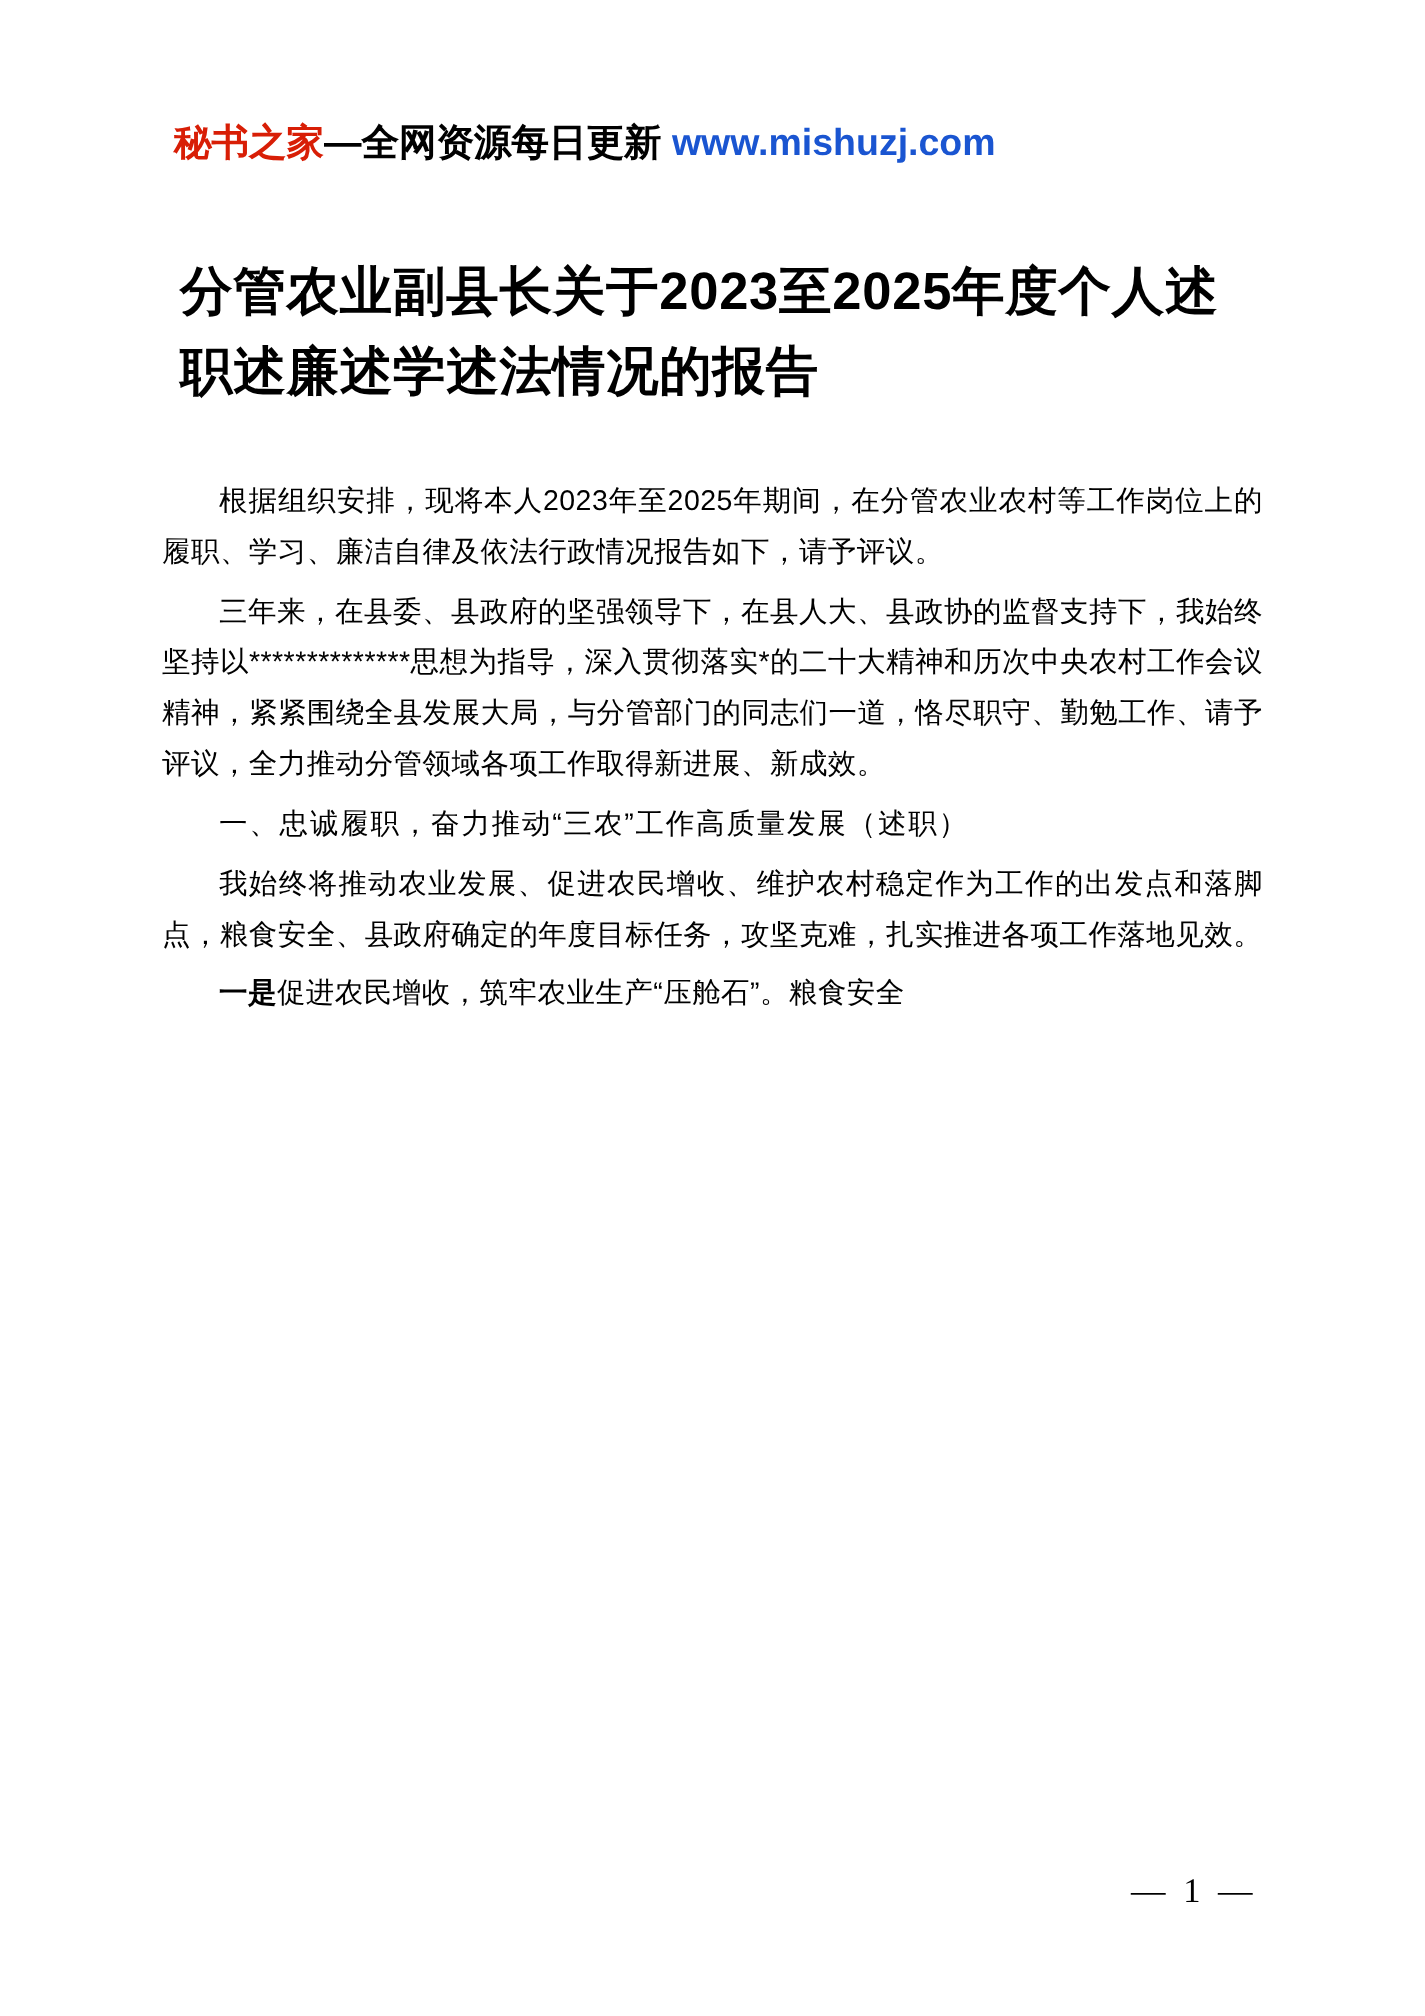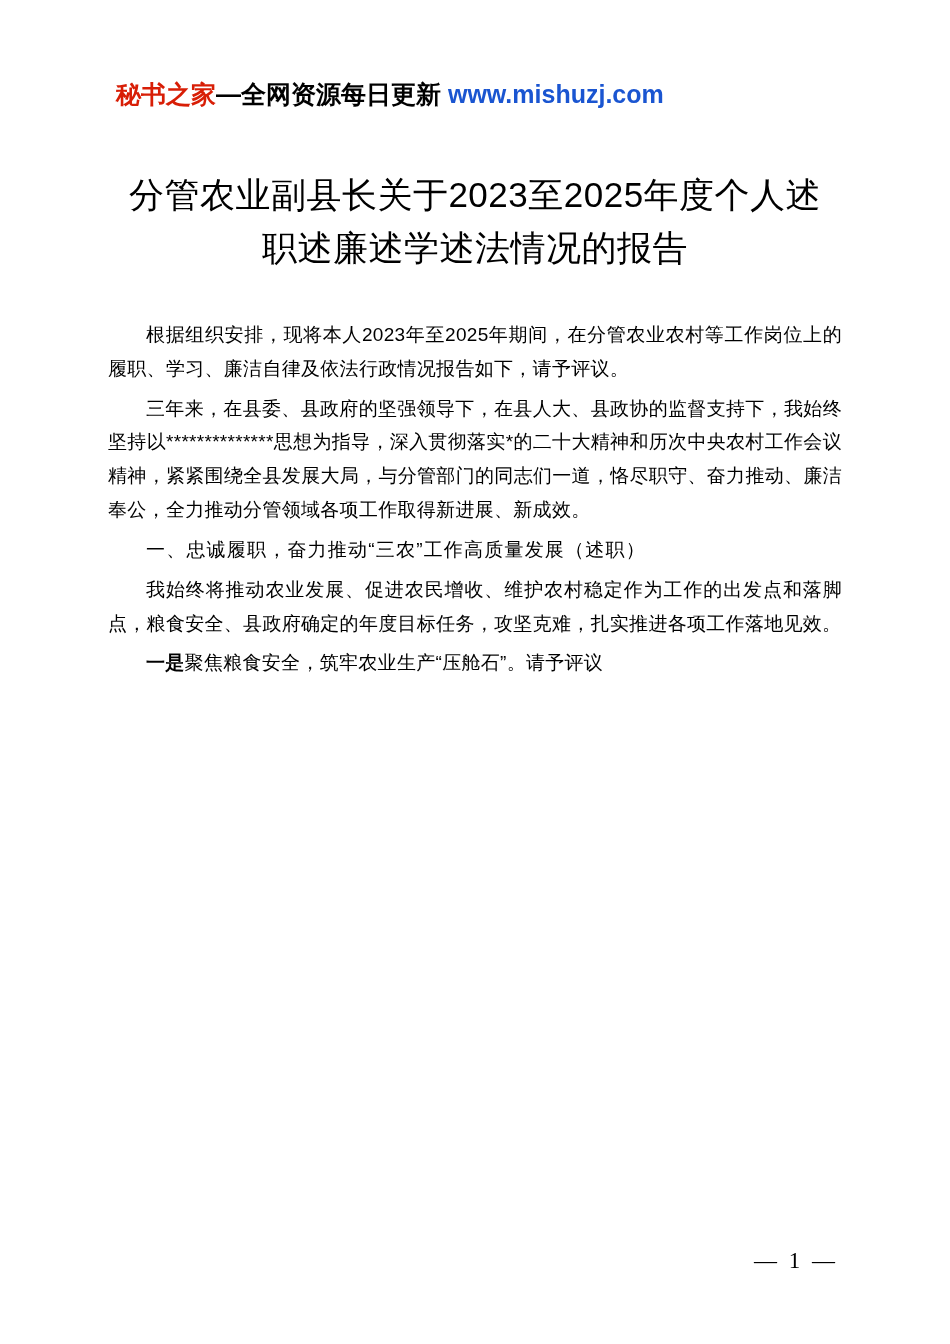--- a/index.html
+++ b/index.html
@@ -40,23 +40,22 @@
   .site-header .tagline {
     color: #000000;
   }
   .site-header .site-url {
     color: #1a55d1;
   }
 
   
   .doc-title {
     font-size: 35px;
-    font-weight: normal;
+    font-weight: bold;
     line-height: 1.5;
-    text-align: center;
     margin: 0 12px 44px 12px;
     font-family: "Liberation Sans", sans-serif;
     letter-spacing: 0.5px;
   }
 
   
   .body-text {
     margin-top: 6px;
   }
   .para {
@@ -93,20 +92,20 @@
 <div class="page">
 
   <div class="site-header">
     <span class="brand">秘书之家</span><span class="tagline">—全网资源每日更新 </span><span class="site-url">www.mishuzj.com</span>
   </div>
 
   <h1 class="doc-title">分管农业副县长关于2023至2025年度个人述职述廉述学述法情况的报告</h1>
 
   <div class="body-text">
     <p class="para">根据组织安排，现将本人2023年至2025年期间，在分管农业农村等工作岗位上的履职、学习、廉洁自律及依法行政情况报告如下，请予评议。</p>
-    <p class="para">三年来，在县委、县政府的坚强领导下，在县人大、县政协的监督支持下，我始终坚持以**************思想为指导，深入贯彻落实*的二十大精神和历次中央农村工作会议精神，紧紧围绕全县发展大局，与分管部门的同志们一道，恪尽职守、奋力推动、廉洁奉公，全力推动分管领域各项工作取得新进展、新成效。</p>
+    <p class="para">三年来，在县委、县政府的坚强领导下，在县人大、县政协的监督支持下，我始终坚持以**************思想为指导，深入贯彻落实*的二十大精神和历次中央农村工作会议精神，紧紧围绕全县发展大局，与分管部门的同志们一道，恪尽职守、勤勉工作、请予评议，全力推动分管领域各项工作取得新进展、新成效。</p>
     <p class="para heading">一、忠诚履职，奋力推动“三农”工作高质量发展（述职）</p>
     <p class="para">我始终将推动农业发展、促进农民增收、维护农村稳定作为工作的出发点和落脚点，粮食安全、县政府确定的年度目标任务，攻坚克难，扎实推进各项工作落地见效。</p>
-    <p class="para"><b>一是</b><span>聚焦粮食安全，筑牢农业生产“压舱石”。请予评议</span></p>
+    <p class="para"><b>一是</b><span>促进农民增收，筑牢农业生产“压舱石”。粮食安全</span></p>
   </div>
 
   <div class="page-number">— 1 —</div>
 </div>
 
 </body></html>

